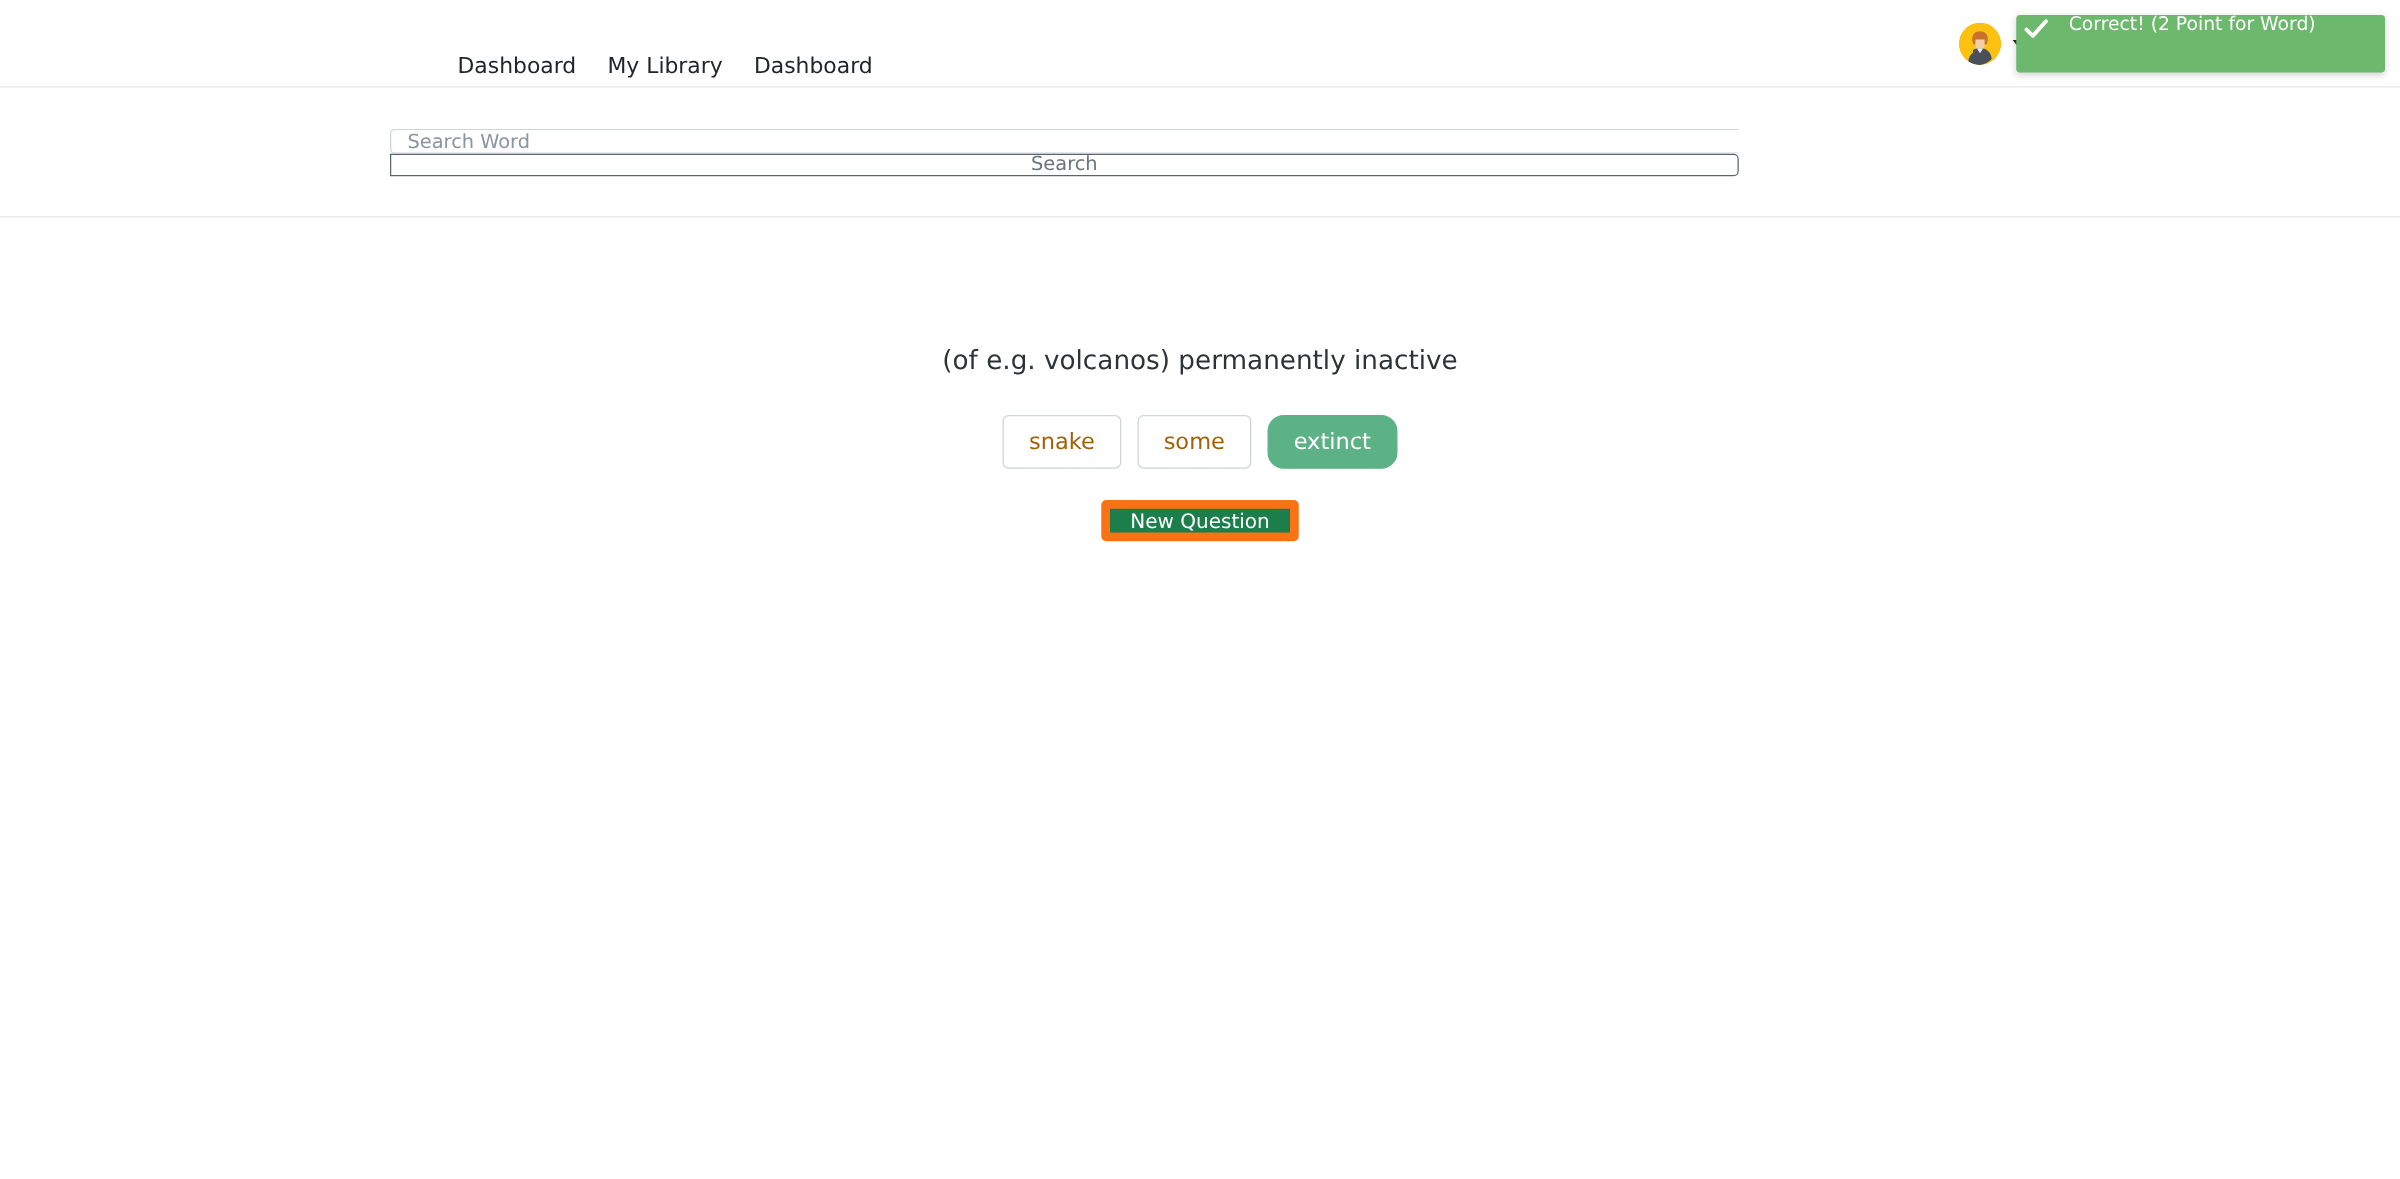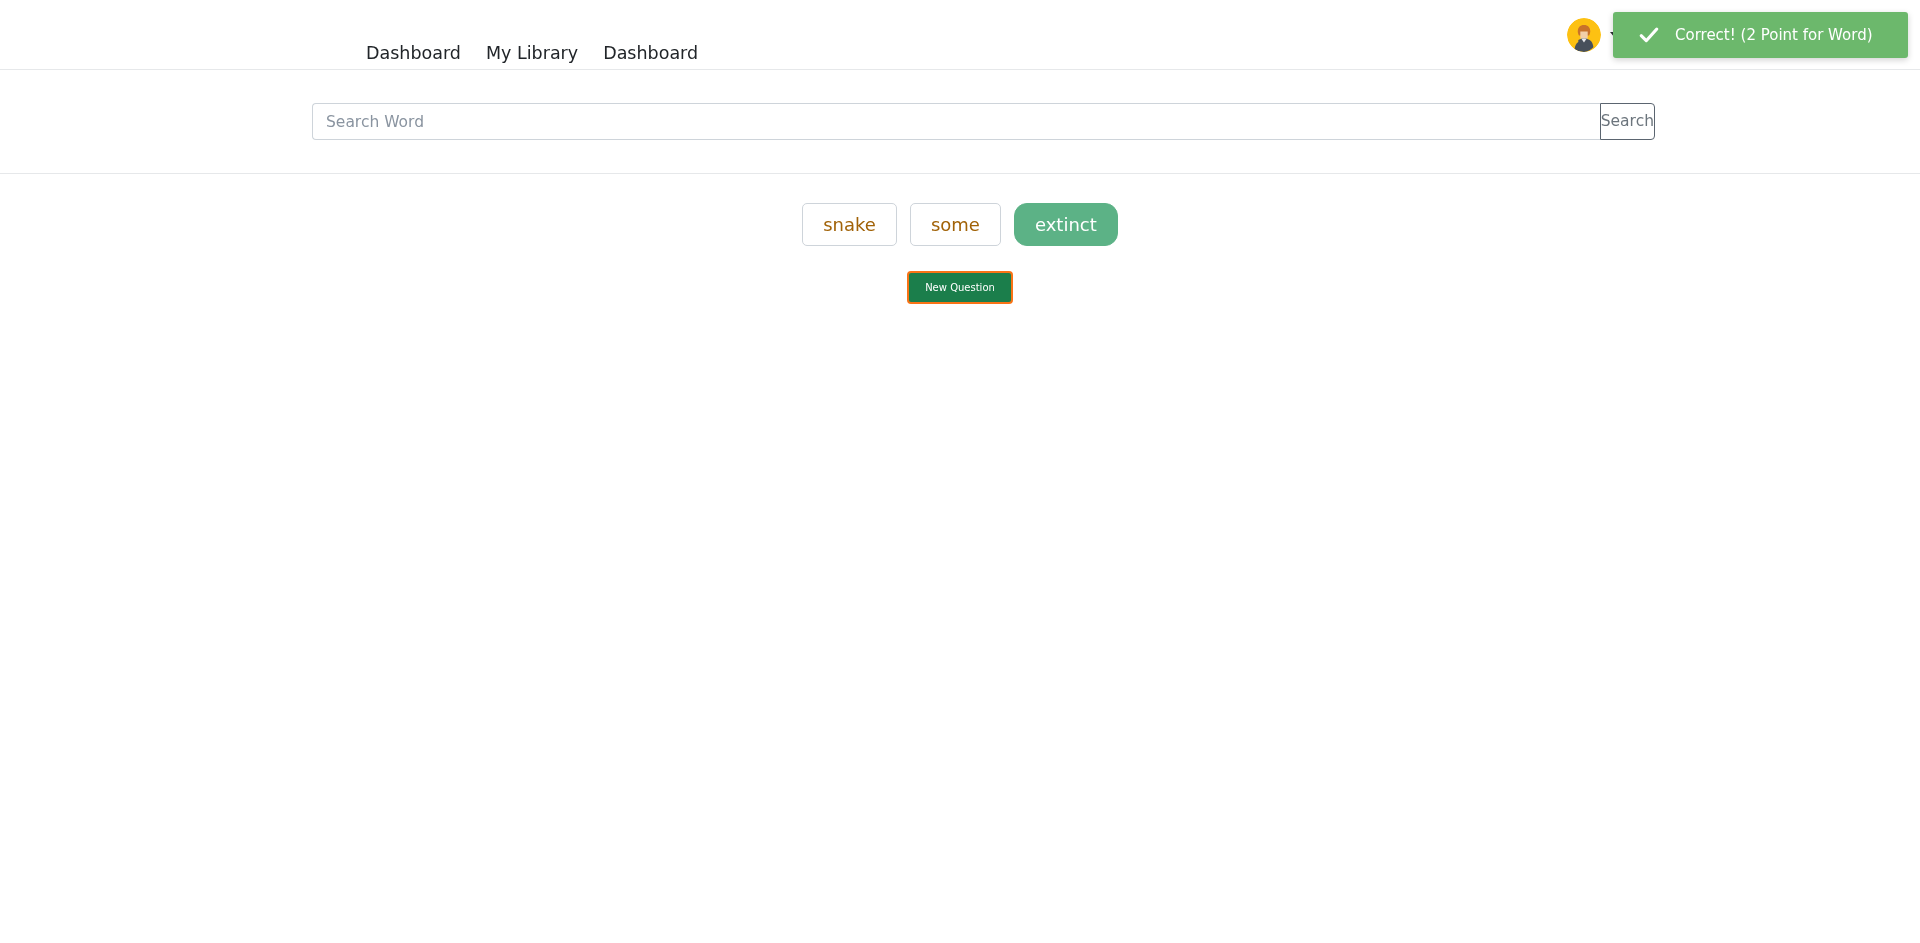--- a/index.html
+++ b/index.html
@@ -64,22 +64,23 @@
   .search-section {
     height: 104px;
     border-bottom: 1px solid #e6e8ea;
     background: #ffffff;
     display: flex;
     align-items: center;
   }
   .search-group {
     display: flex;
     margin-left: 312px;
-    width: 1343px;
+    width: 1079px;
     height: 37px;
+    flex-direction: column;
   }
   .search-input {
     flex: 1;
     height: 37px;
     border: 1px solid #ced4da;
     border-right: none;
     border-radius: 4px 0 0 4px;
     padding: 0 13px;
     font-size: 15.5px;
     font-family: "DejaVu Sans", "Liberation Sans", sans-serif;
@@ -136,42 +137,41 @@
     background: #5cb286;
     border-color: #5cb286;
     color: #ffffff;
     border-radius: 13px;
   }
   .new-question-btn {
     margin-top: 25px;
     padding: 0 16px;
     height: 33px;
     background: #1b7e4b;
-    border: 2px solid #f97316;
+    border: 7px solid #f97316;
     border-radius: 4px;
     color: #ffffff;
-    font-size: 10px;
+    font-size: 16px;
     font-family: "DejaVu Sans", "Liberation Sans", sans-serif;
     cursor: pointer;
     line-height: 1;
   }
 
   
   .toast {
     position: absolute;
     left: 1613px;
     top: 12px;
     width: 295px;
     height: 46px;
     background: #6cb86c;
     border-radius: 3px;
     box-shadow: 0 2px 6px rgba(0,0,0,0.18);
     display: flex;
-    align-items: center;
-    padding-left: 25px;
+    padding-left: 5px;
     gap: 15px;
   }
   .toast-check { width: 22px; height: 22px; flex: none; display:block; }
   .toast-msg {
     color: #ffffff;
     font-size: 15px;
     white-space: nowrap;
     line-height: 1;
   }
 </style>
@@ -200,20 +200,21 @@
 </div>
 
 <div class="search-section">
   <div class="search-group">
     <input class="search-input" type="text" placeholder="Search Word" style="">
     <button class="search-btn">Search</button>
   </div>
 </div>
 
 <div class="main">
+  <div class="question-text">(of e.g. volcanos) permanently inactive</div>
 
   <div class="choices">
     <button class="choice-btn">snake</button>
     <button class="choice-btn">some</button>
     <button class="choice-btn selected">extinct</button>
   </div>
 
   <button class="new-question-btn">New Question</button>
 </div>
 

